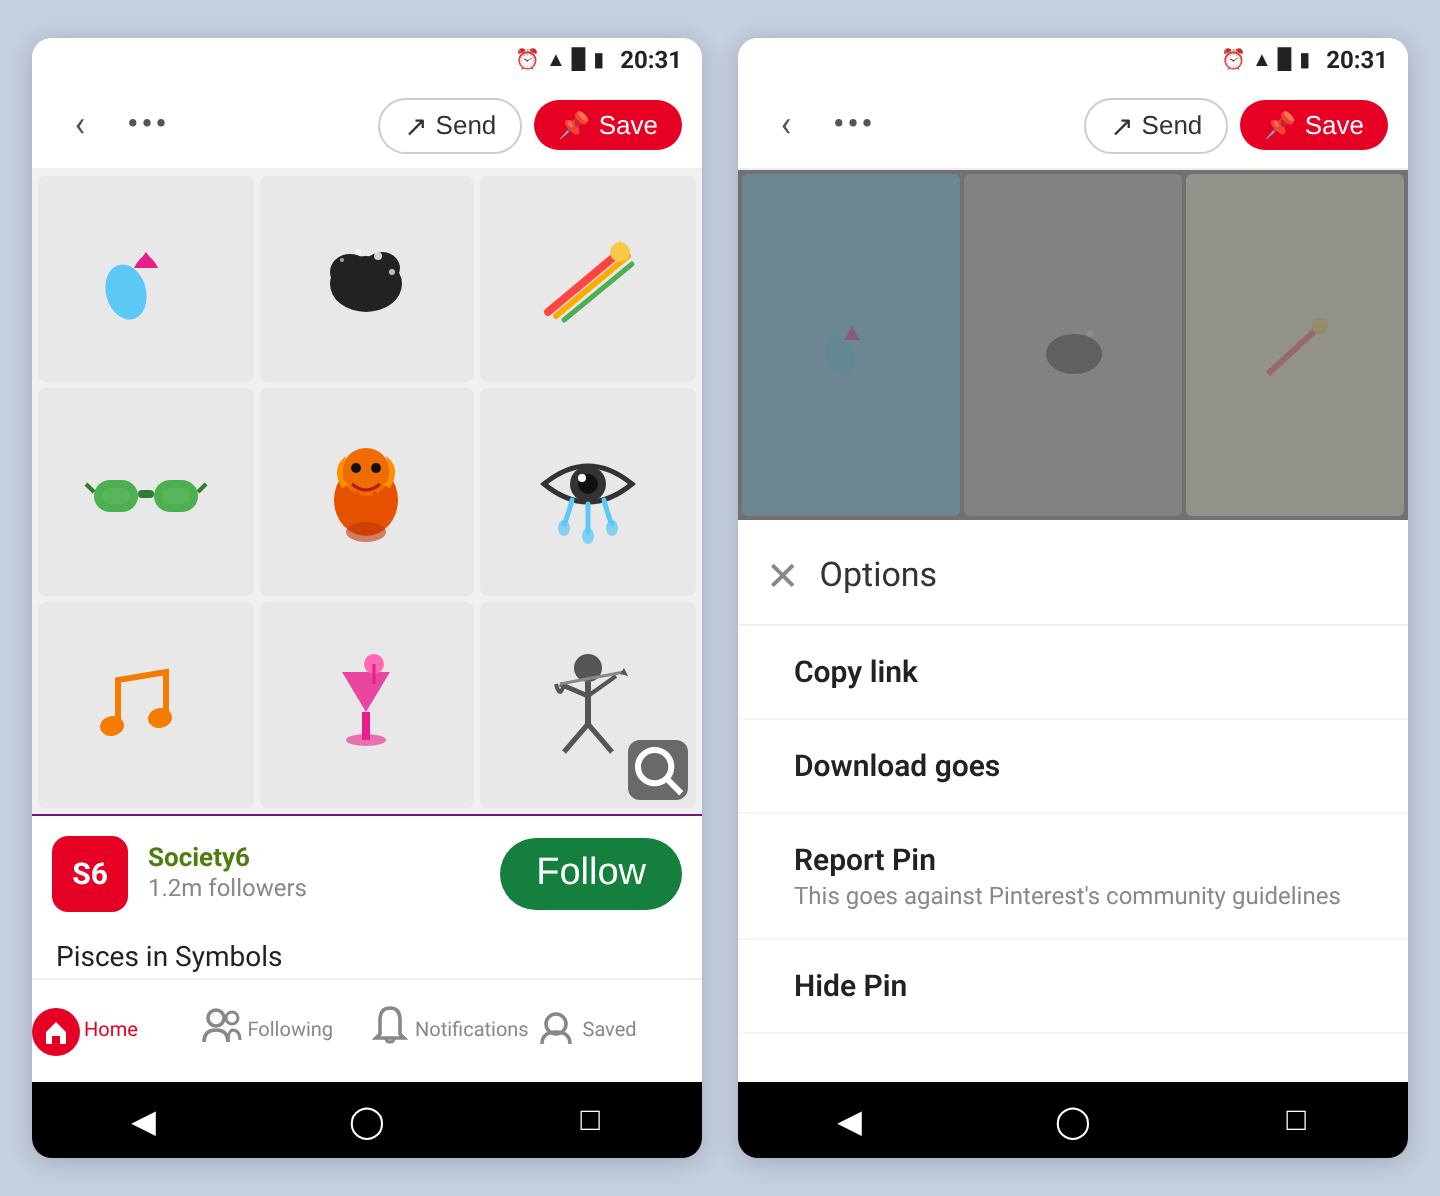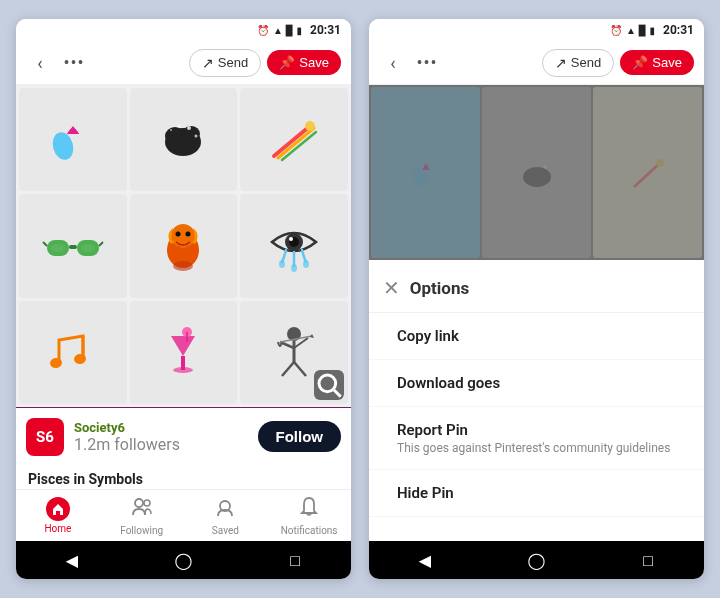--- a/index.html
+++ b/index.html
@@ -117,44 +117,44 @@
     }
     .profile-avatar {
       width: 38px; height: 38px;
       background: #e60023;
       border-radius: 8px;
       display: flex; align-items: center; justify-content: center;
       color: #fff; font-weight: 700; font-size: 15px;
     }
     .profile-info { flex: 1; }
     .profile-name { font-size: 13px; font-weight: 700; color: #4d7c0f; }
-    .profile-followers { font-size: 16px; color: #888; }
+    .profile-followers { font-size: 12px; color: #888; }
     .follow-btn {
-      background: #0f172a; color: #fff;
+      background: #15803d; color: #fff;
       border: none; border-radius: 20px;
-      padding: 7px 18px; font-size: 15px; font-weight: 700;
+      padding: 7px 18px; font-size: 19px; font-weight: 400;
       cursor: pointer;
     }
     
     .pin-title {
       padding: 6px 12px 2px;
-      font-size: 14px; font-weight: 700; color: #222;
+      font-size: 14px; font-weight: 400; color: #222;
       background: #fff;
     }
     
     .bottom-nav {
       height: 52px;
       background: #fff;
       border-top: 1px solid #eee;
       display: flex;
       align-items: center;
       justify-content: space-around;
     }
     .nav-item {
-      display: flex; flex-direction: column; align-items: center;
+      display: flex; align-items: center;
       gap: 2px; cursor: pointer; flex: 1;
     }
     .nav-icon { font-size: 20px; color: #888; }
     .nav-label { font-size: 10px; color: #888; }
     .nav-label.active { color: #e60023; }
     
     .home-circle {
       width: 24px; height: 24px;
       background: #e60023;
       border-radius: 50%;
@@ -194,21 +194,21 @@
       background: #fff;
       flex: 1;
       padding: 0;
     }
     .options-title-row {
       display: flex; align-items: center; gap: 10px;
       padding: 16px 14px 12px;
       border-bottom: 1px solid #f0f0f0;
     }
     .options-title {
-      font-size: 17px; font-weight: 700; color: #333; text-align: right;
+      font-size: 17px; font-weight: 400; color: #333; text-align: right;
     }
     .close-x {
       font-size: 20px; color: #888; cursor: pointer;
     }
     .option-row {
       padding: 14px 28px;
       border-bottom: 1px solid #f5f5f5;
       cursor: pointer;
     }
     .option-row .option-label {
@@ -390,34 +390,34 @@
             <path d="M2,19 Q2,13 8,13 Q14,13 14,19" fill="none" stroke="#888" stroke-width="1.8"></path>
             <circle cx="16" cy="7" r="3" fill="none" stroke="#888" stroke-width="1.5"></circle>
             <path d="M14,19 Q14,14 16,13 Q20,13 20,18" fill="none" stroke="#888" stroke-width="1.5"></path>
           </svg>
       </span>
       <span class="nav-label">Following</span>
     </div>
     <div class="nav-item">
       <span class="nav-icon">
         <svg width="22" height="22" viewBox="0 0 22 22">
+            <path d="M11,2 Q16,2 16,8 L16,15 L18,17 L4,17 L6,15 L6,8 Q6,2 11,2Z" fill="none" stroke="#888" stroke-width="1.8"></path>
+            <path d="M9,17 Q9,19 11,19 Q13,19 13,17" fill="none" stroke="#888" stroke-width="1.5"></path>
+          </svg>
+      </span>
+      <span class="nav-label">Notifications</span>
+    </div>
+    <div class="nav-item">
+      <span class="nav-icon">
+        <svg width="22" height="22" viewBox="0 0 22 22">
             <circle cx="11" cy="10" r="5" fill="none" stroke="#888" stroke-width="1.8"></circle>
             <path d="M4,20 Q4,14 11,14 Q18,14 18,20" fill="none" stroke="#888" stroke-width="1.8"></path>
           </svg>
       </span>
       <span class="nav-label">Saved</span>
-    </div>
-    <div class="nav-item">
-      <span class="nav-icon">
-        <svg width="22" height="22" viewBox="0 0 22 22">
-            <path d="M11,2 Q16,2 16,8 L16,15 L18,17 L4,17 L6,15 L6,8 Q6,2 11,2Z" fill="none" stroke="#888" stroke-width="1.8"></path>
-            <path d="M9,17 Q9,19 11,19 Q13,19 13,17" fill="none" stroke="#888" stroke-width="1.5"></path>
-          </svg>
-      </span>
-      <span class="nav-label">Notifications</span>
     </div>
   </div>
 
   <div class="android-nav">
     <div class="android-nav-btn">◀</div>
     <div class="android-nav-btn">◯</div>
     <div class="android-nav-btn">□</div>
   </div>
 </div>
 

